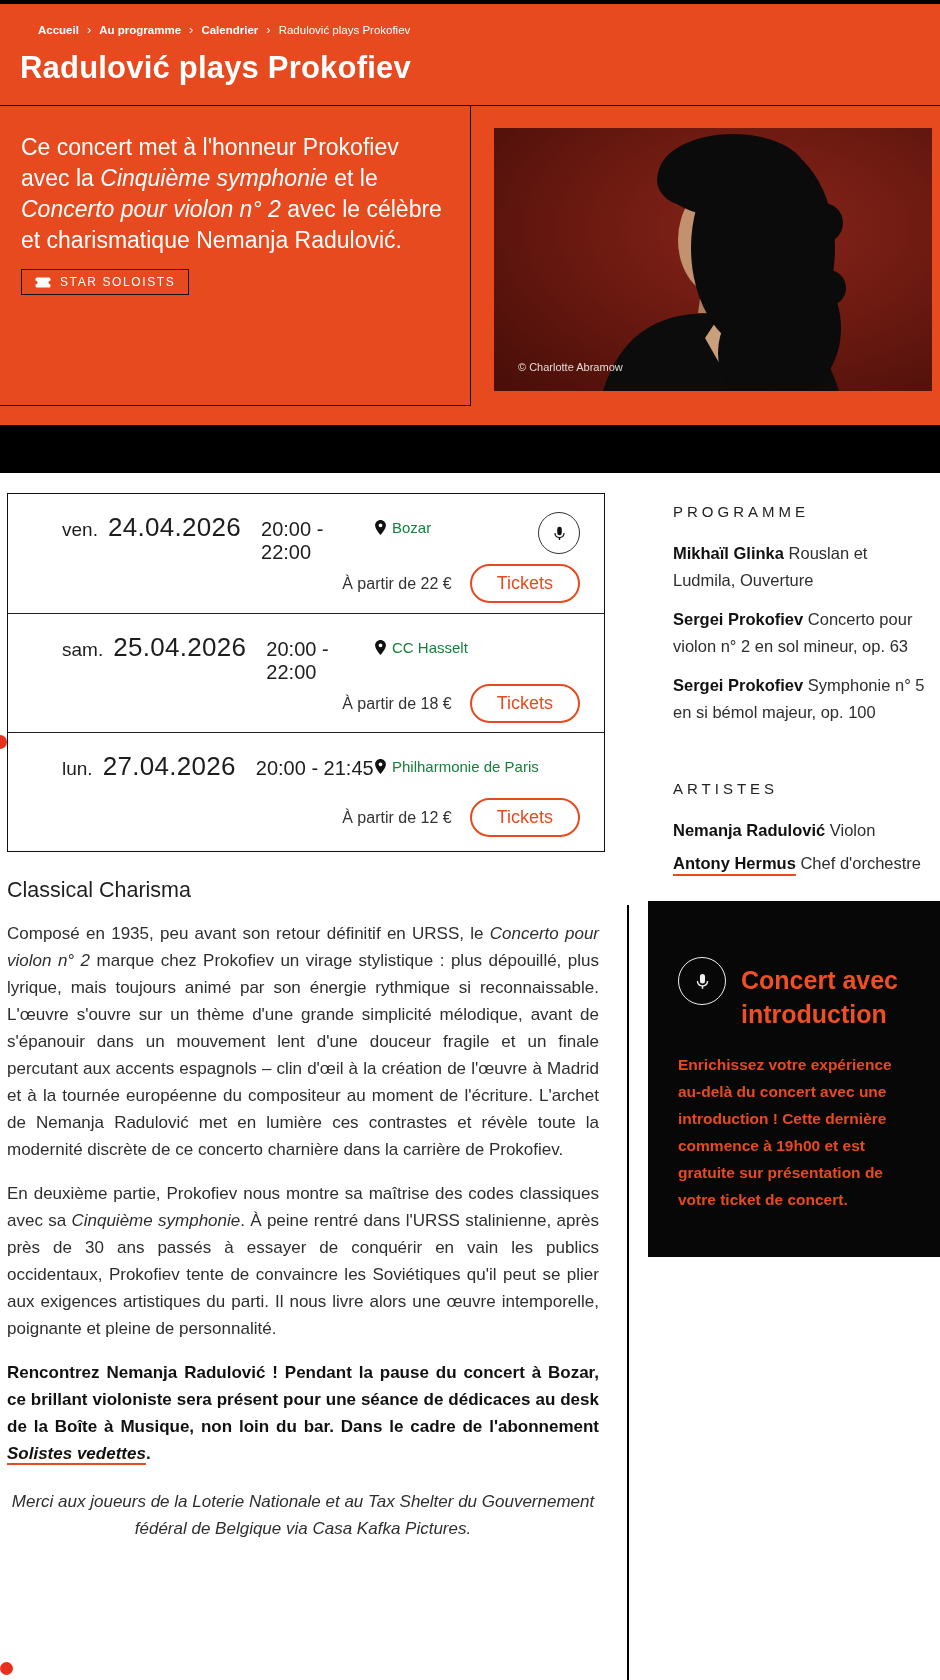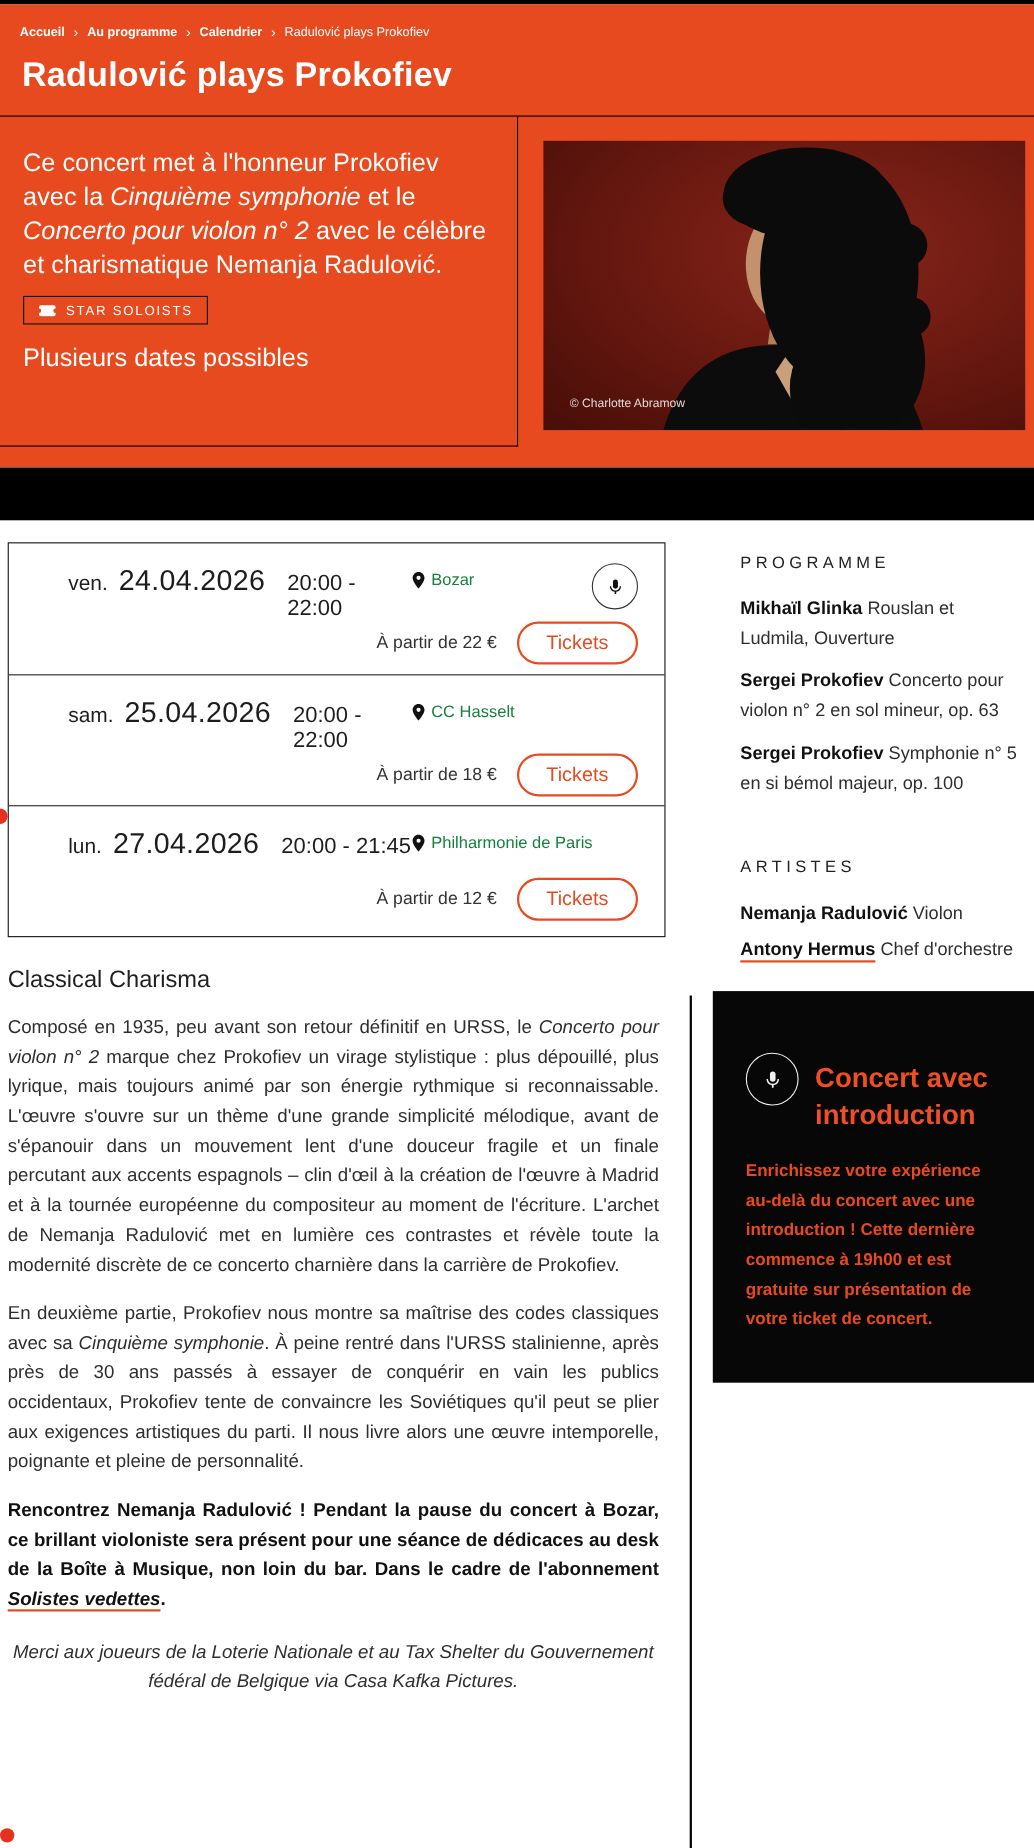--- a/index.html
+++ b/index.html
@@ -4,21 +4,21 @@
 <style>
   html,body{margin:0;padding:0;}
   body{
     width:940px;height:1680px;position:relative;overflow:hidden;
     font-family:"Liberation Sans","DejaVu Sans",sans-serif;
     background:#ffffff;color:#2b2b2b;
   }
   .top-strip{height:4px;background:#000;}
   
   .hero{background:#E84A1F;height:421px;box-sizing:border-box;padding:0;}
-  .breadcrumb{display:flex;align-items:center;gap:8px;padding:18px 0 0 18px;
+  .breadcrumb{display:flex;align-items:center;gap:8px;padding:18px 0 0 38px;
     font-size:11.5px;color:#fff;font-weight:700;}
   .breadcrumb .sep{font-weight:400;font-size:13px;opacity:.95;}
   .breadcrumb .current{font-weight:400;}
   .hero h1{margin:14px 0 20px 20px;font-size:31px;line-height:1.1;
     font-weight:600;color:#fff;letter-spacing:.2px;}
   .hero-grid{display:grid;grid-template-columns:471px 1fr;align-items:start;
     border-top:1.5px solid #000;height:322px;}
   .hero-left{box-sizing:border-box;height:300px;border-right:1.5px solid #000;
     border-bottom:1.5px solid #000;padding:26px 24px 0 21px;}
   .hero-desc{margin:0;font-size:23px;line-height:31px;color:#fff;font-weight:400;}
@@ -111,21 +111,20 @@
     <div class="hero-left">
       <p class="hero-desc"><span>Ce concert met à l'honneur Prokofiev avec la </span><span class="it">Cinquième symphonie</span><span> et le </span><span class="it">Concerto pour violon n° 2</span><span> avec le célèbre et charismatique Nemanja Radulović.</span></p>
       <span class="badge">
         <svg width="16" height="11" viewBox="0 0 16 11">
           <rect x="0.5" y="0.5" width="15" height="10" rx="1.5" fill="#ffffff"></rect>
           <circle cx="0.5" cy="5.5" r="2" fill="#E84A1F"></circle>
           <circle cx="15.5" cy="5.5" r="2" fill="#E84A1F"></circle>
         </svg>
         <span>STAR SOLOISTS</span>
       </span>
-      <p class="hero-dates">Plusieurs dates possibles</p>
     </div>
     <div class="hero-right">
       <div class="photo">
         <svg width="100%" height="100%" viewBox="0 0 440 263" preserveAspectRatio="xMidYMid slice">
           <ellipse cx="225" cy="112" rx="40" ry="55" fill="#c4916e"></ellipse>
           <path d="M210 150 L245 150 L248 185 L205 185 Z" fill="#b07f5c"></path>
           <path d="M110 263 C128 205 168 182 225 186 C282 182 330 205 346 263 Z" fill="#0c0c0c"></path>
           <path d="M212 210 L228 186 L244 208 L229 240 Z" fill="#caa07c"></path>
           <ellipse cx="214" cy="103" rx="4.5" ry="3" fill="#2e1c12"></ellipse>
           <path d="M203 92 q 10 -6 21 -2" stroke="#3a2416" stroke-width="2.5" fill="none"></path>

